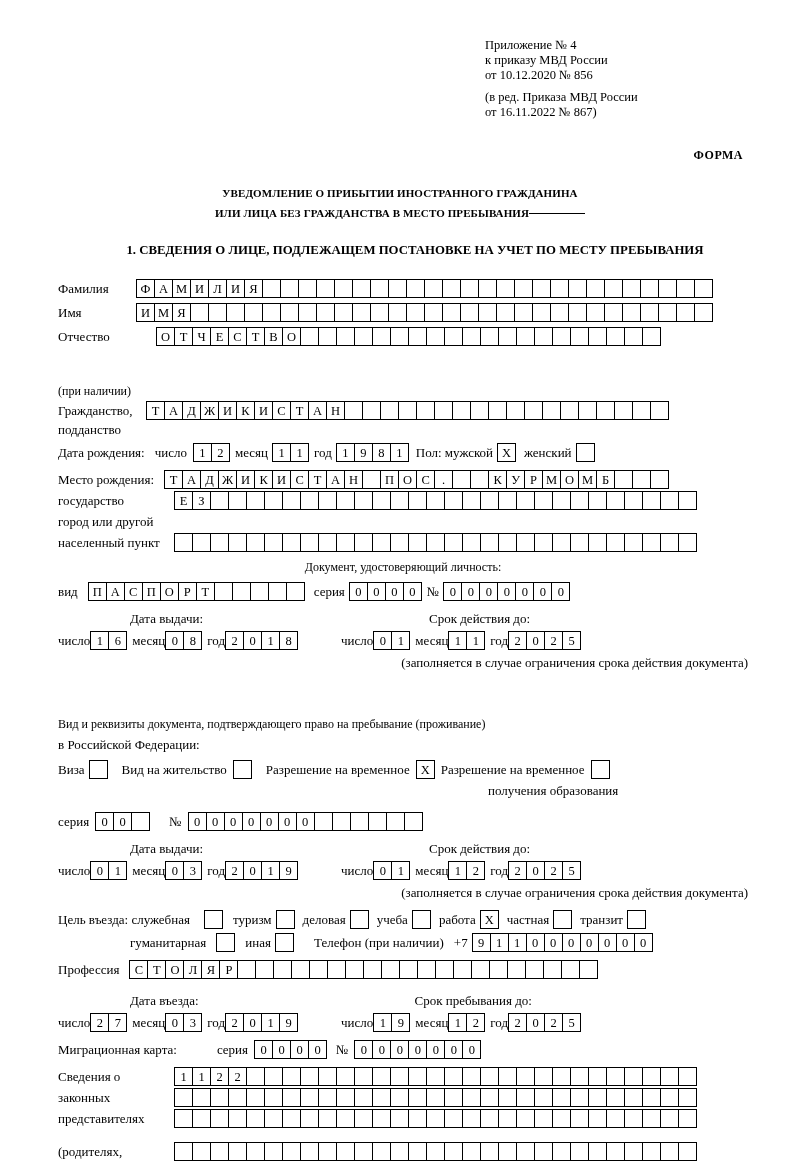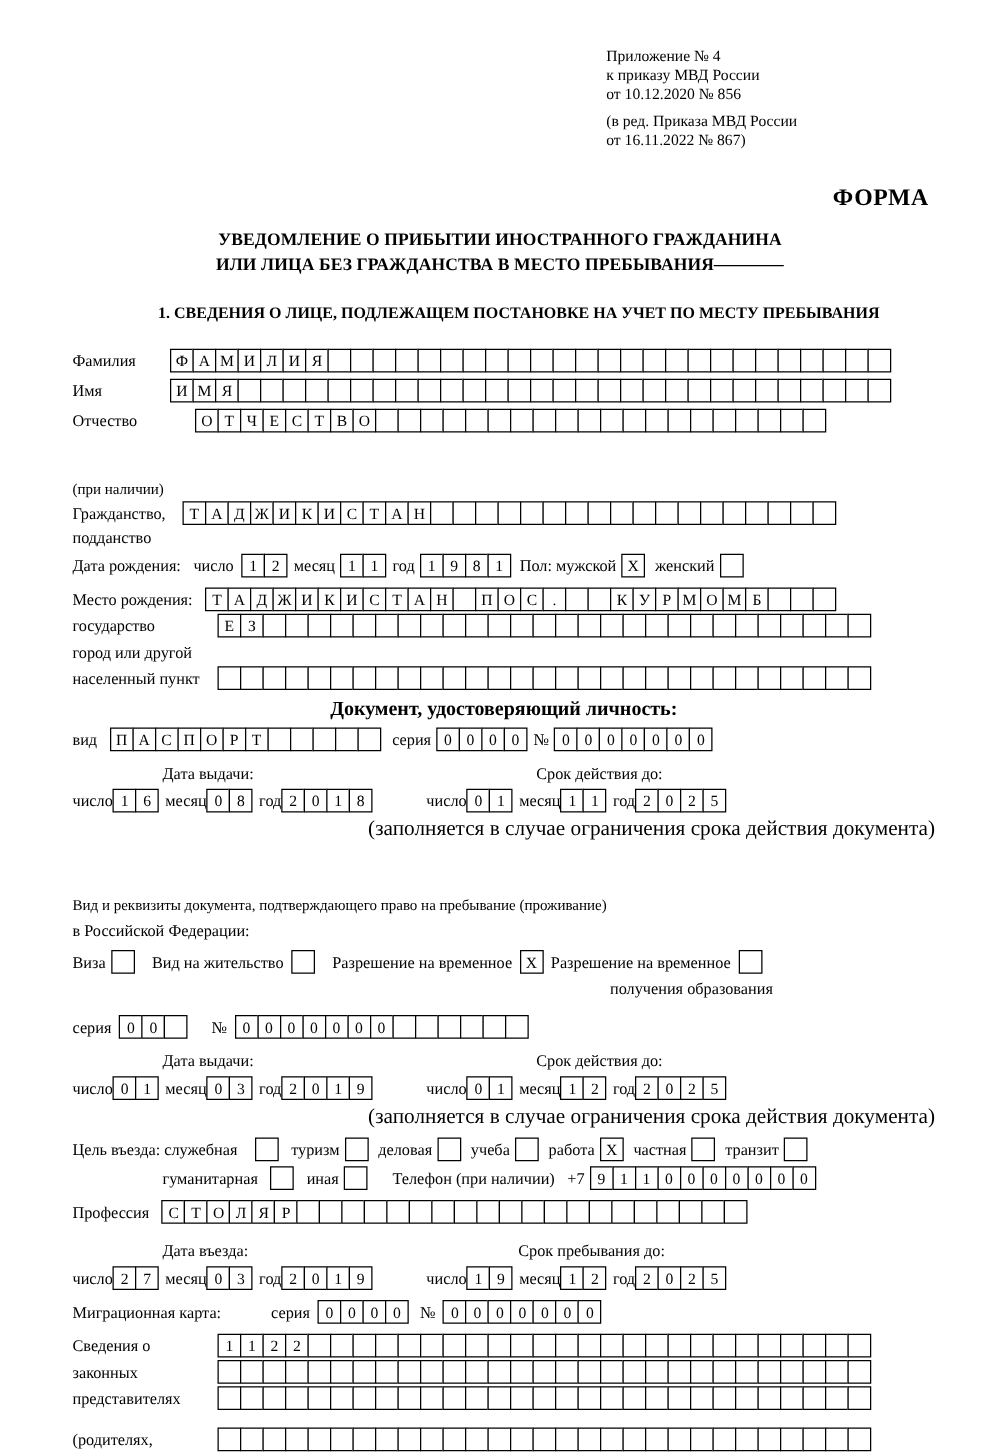--- a/index.html
+++ b/index.html
@@ -29,31 +29,31 @@
     width: 260px;
     font-size: 12.5px;
     line-height: 15px;
   }
   .hdr .l { display: block; white-space: nowrap; }
   .hdr .gap { height: 7px; }
   .forma {
     position: absolute;
     top: 148px;
     right: 57px;
-    font-size: 19px;
+    font-size: 12px;
     font-weight: bold;
     letter-spacing: .5px;
   }
   .title {
     position: absolute;
     top: 183px;
     left: 0;
     width: 800px;
     text-align: center;
-    font-size: 14px;
+    font-size: 11px;
     font-weight: bold;
     line-height: 20px;
     letter-spacing: .1px;
   }
   .title .underline {
     display: inline-block;
     width: 56px;
     border-bottom: 1px solid #000;
     vertical-align: 3px;
   }
@@ -114,26 +114,26 @@
   .sp4 { width: 4px; }
   .sp6 { width: 6px; }
   .sp8 { width: 8px; }
   .sp10 { width: 10px; }
   .sp14 { width: 14px; }
   .sp20 { width: 20px; }
   .sp26 { width: 26px; }
   .lblw90 { width: 90px; display: inline-block; }
   .lblw78 { width: 78px; display: inline-block; }
   .note {
-    font-size: 17px;
+    font-size: 13px;
     text-align: center;
   }
   .subhead {
-    font-size: 16px;
-    font-weight: bold;
+    font-size: 12px;
+    font-weight: normal;
     text-align: center;
   }
 </style>
 </head>
 <body>
 
 <div class="page">
 
   <div class="hdr">
     <span class="l">Приложение № 4</span>

